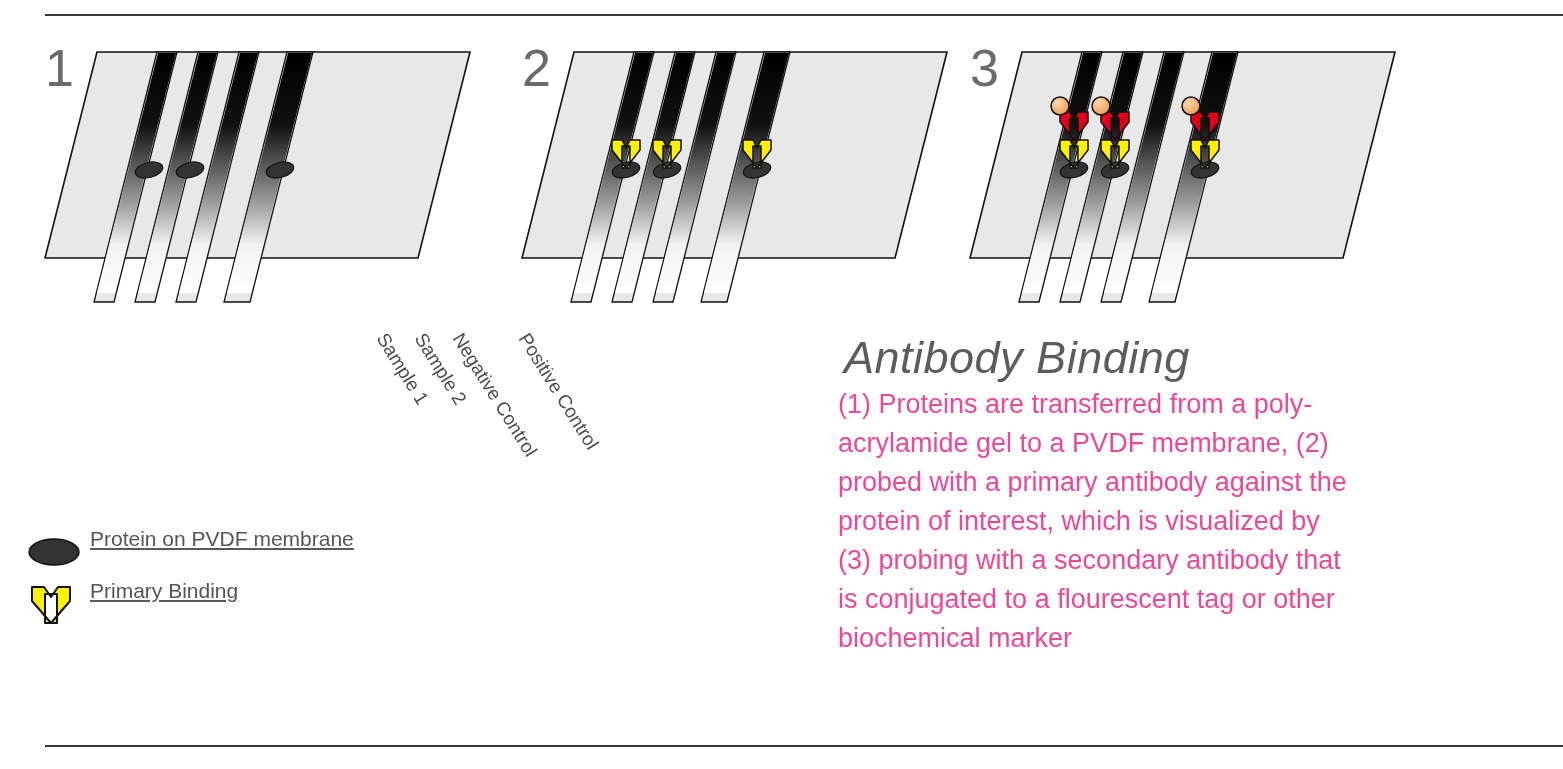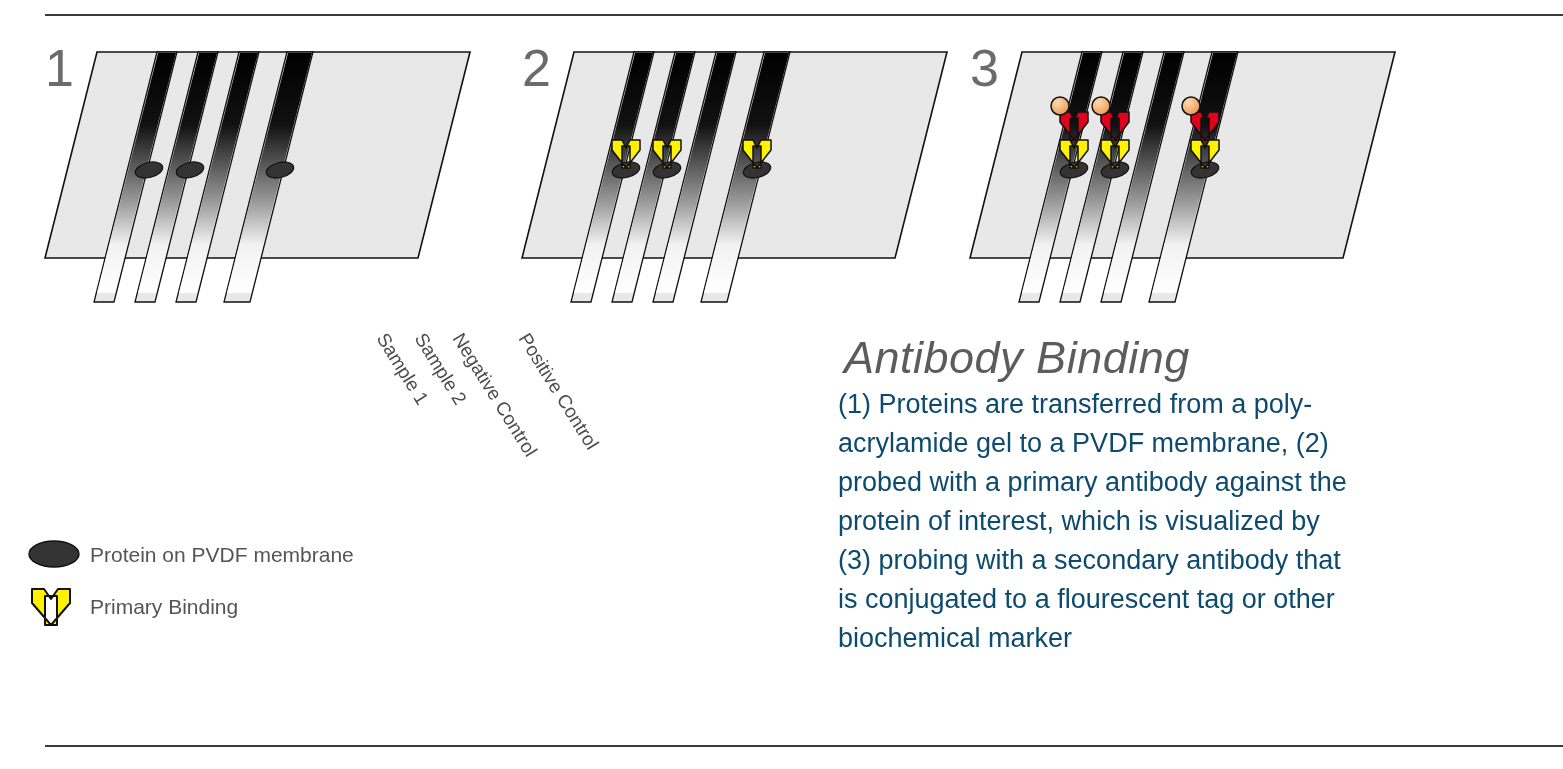--- a/index.html
+++ b/index.html
@@ -84,21 +84,22 @@
   .legend {
     position: absolute;
     left: 22px;
     top: 528px;
     width: 680px;
   }
   .legend-row {
     position: relative;
     height: 52px;
     display: flex;
-    align-items: center;
+    align-items: flex-start;
+    text-decoration: underline;
   }
   .legend-icon {
     width: 68px;
     height: 48px;
     flex: 0 0 68px;
     display: flex;
     align-items: center;
     justify-content: flex-start;
     padding-left: 4px;
     box-sizing: border-box;
@@ -121,21 +122,21 @@
     font-size: 45px;
     font-style: italic;
     font-weight: 400;
     color: #5c5c5c;
     line-height: 1.05;
     margin: 0 0 4px 6px;
     letter-spacing: 0.5px;
   }
   .tb-body {
     font-size: 27px;
-    color: #0c4a6e;
+    color: #ec4899;
     line-height: 1.44;
     margin: 0;
     white-space: pre-line;
   }
 </style>
 </head>
 <body>
 
 <div class="rule top"></div>
 <div class="rule bottom"></div>

